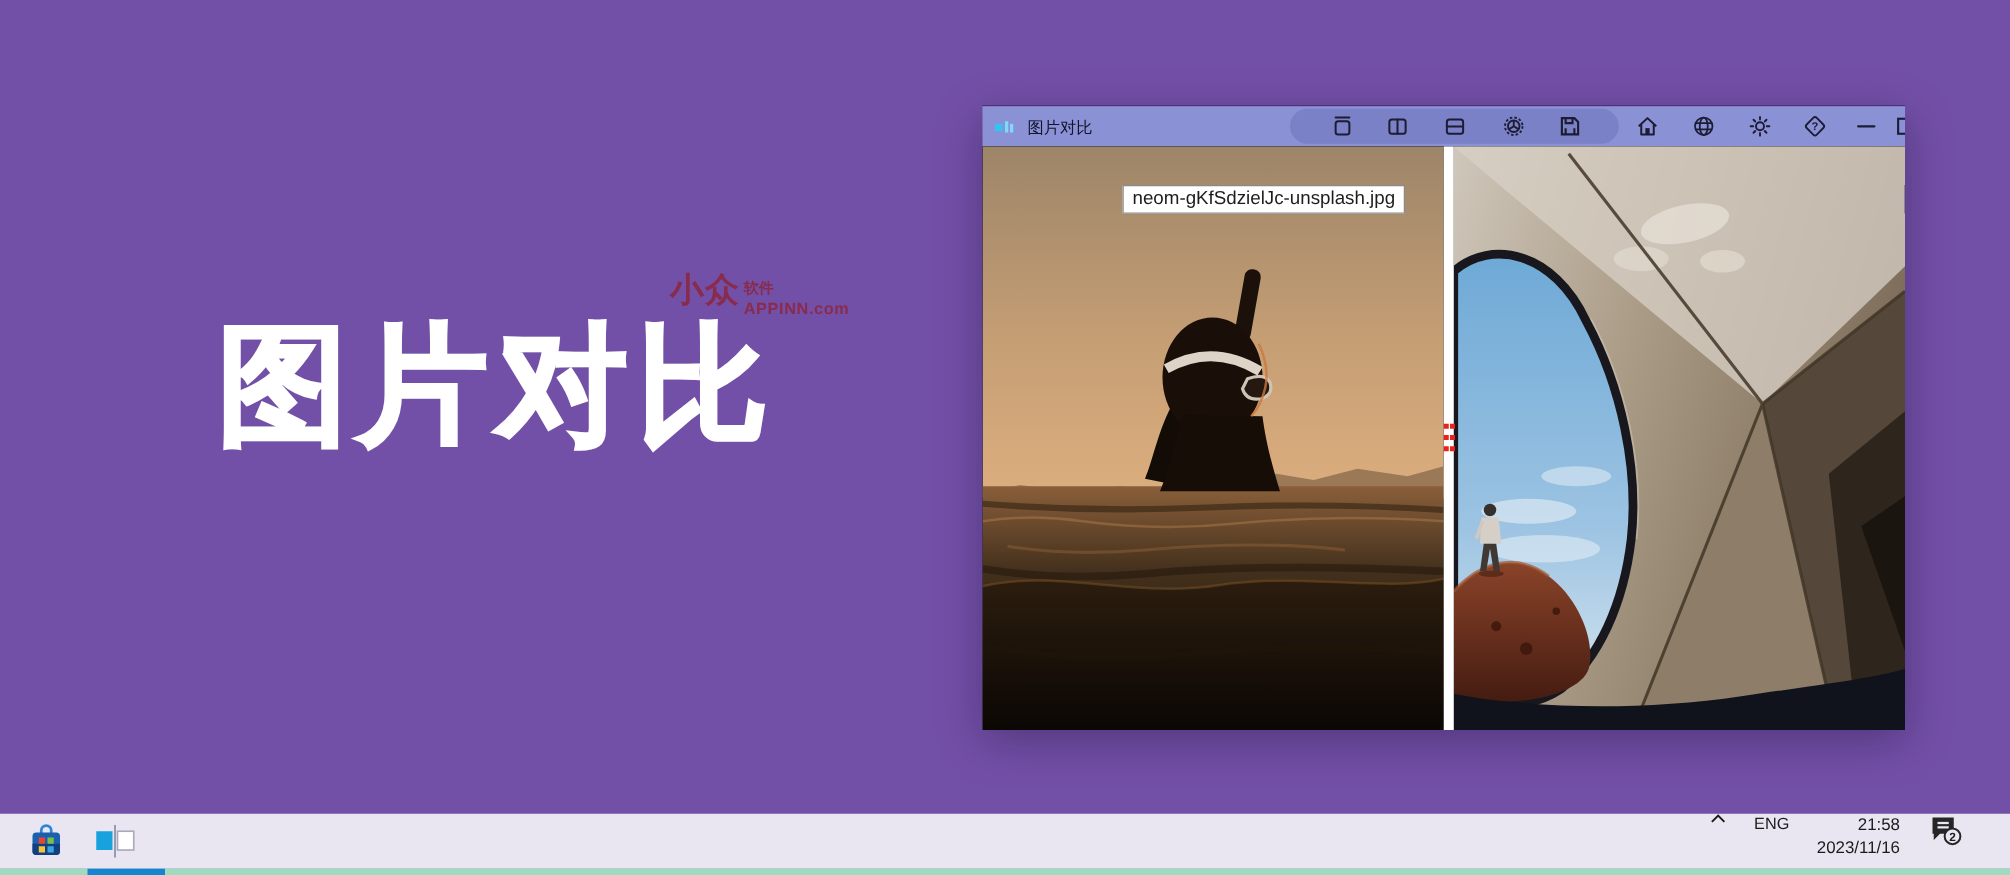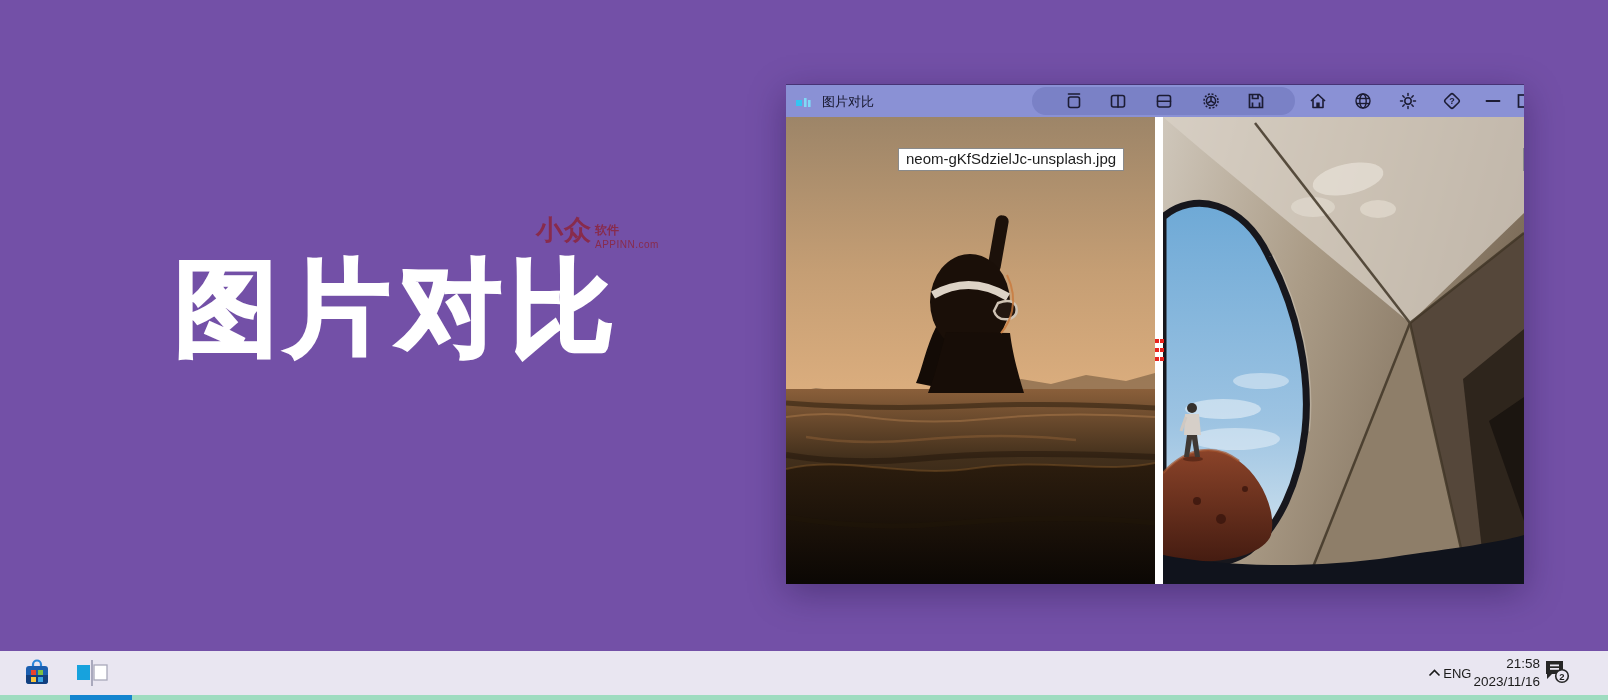--- a/index.html
+++ b/index.html
@@ -4,21 +4,21 @@
 <style>
   * { margin:0; padding:0; box-sizing:border-box; }
   html,body { width:1608px; height:700px; overflow:hidden; }
   body { font-family:"Liberation Sans","DejaVu Sans",sans-serif; background:#7350a7; position:relative; }
 
   
   .brand-logo { position:absolute; left:536px; top:210px; display:flex; align-items:center; opacity:.78; }
   .brand-logo .big { font-size:27px; font-weight:900; color:#8e2133; line-height:1; letter-spacing:1px; }
   .brand-logo .side { display:flex; flex-direction:column; margin-left:3px; margin-top:14px; }
   .brand-logo .small { font-size:12px; font-weight:700; color:#8e2133; line-height:1.1; }
-  .brand-logo .domain { font-size:10px; font-weight:400; color:#8e2133; letter-spacing:.5px; margin-top:2px; }
+  .brand-logo .domain { font-size:13px; font-weight:700; color:#8e2133; letter-spacing:.5px; margin-top:2px; }
   .headline { position:absolute; left:174px; top:240px; font-size:104px; font-weight:900; color:#ffffff;
               letter-spacing:8px; -webkit-text-stroke:3px #ffffff; white-space:nowrap; }
 
   
   .app-window { position:absolute; left:786px; top:84px; width:738px; height:499px;
                 box-shadow:0 10px 34px rgba(20,10,50,.35); border-top:1px solid rgba(48,36,90,.65); }
   .titlebar { position:relative; height:32px; background:#8a91d5; overflow:hidden; }
   .titlebar .app-badge { position:absolute; left:10px; top:10px; }
   .titlebar .win-title { position:absolute; left:36px; top:8px; font-size:13px; color:#14142a; }
   .toolbar-pill { position:absolute; left:246px; top:2px; width:263px; height:28px; border-radius:14px; background:#7a81c6; }
@@ -35,21 +35,21 @@
   .img-label { position:absolute; top:31px; z-index:3; background:#ffffff; border:1px solid #8a8a8a;
                color:#1d1d1d; font-size:15px; line-height:20px; padding:0 7px 1px; white-space:nowrap; }
   .label-left { left:112px; }
   .label-right { left:360px; }
 
   
   .taskbar { position:absolute; left:0; bottom:5px; width:1608px; height:44px; background:#e9e6f1; }
   .tb-btn { position:absolute; cursor:pointer; }
   .store-btn { left:22px; top:7px; }
   .taskapp-btn { left:74px; top:8px; }
-  .tray { position:absolute; right:38px; top:0; height:44px; display:flex; align-items:center; gap:2px; }
+  .tray { position:absolute; right:38px; top:0; height:44px; display:flex; gap:22px; }
   .tray .lang { font-size:13px; color:#1b1b1b; cursor:pointer; }
   .tray .clock { text-align:right; font-size:13.5px; color:#1b1b1b; line-height:1.3; cursor:pointer; }
   .chevron { cursor:pointer; display:block; }
   .bottom-strip { position:absolute; left:0; bottom:0; width:1608px; height:5px; background:#9edcc0; }
   .active-underline { position:absolute; left:70px; bottom:0; width:62px; height:5px; background:#1485cf; }
 </style>
 </head>
 <body>
 
 <div class="brand-logo">

